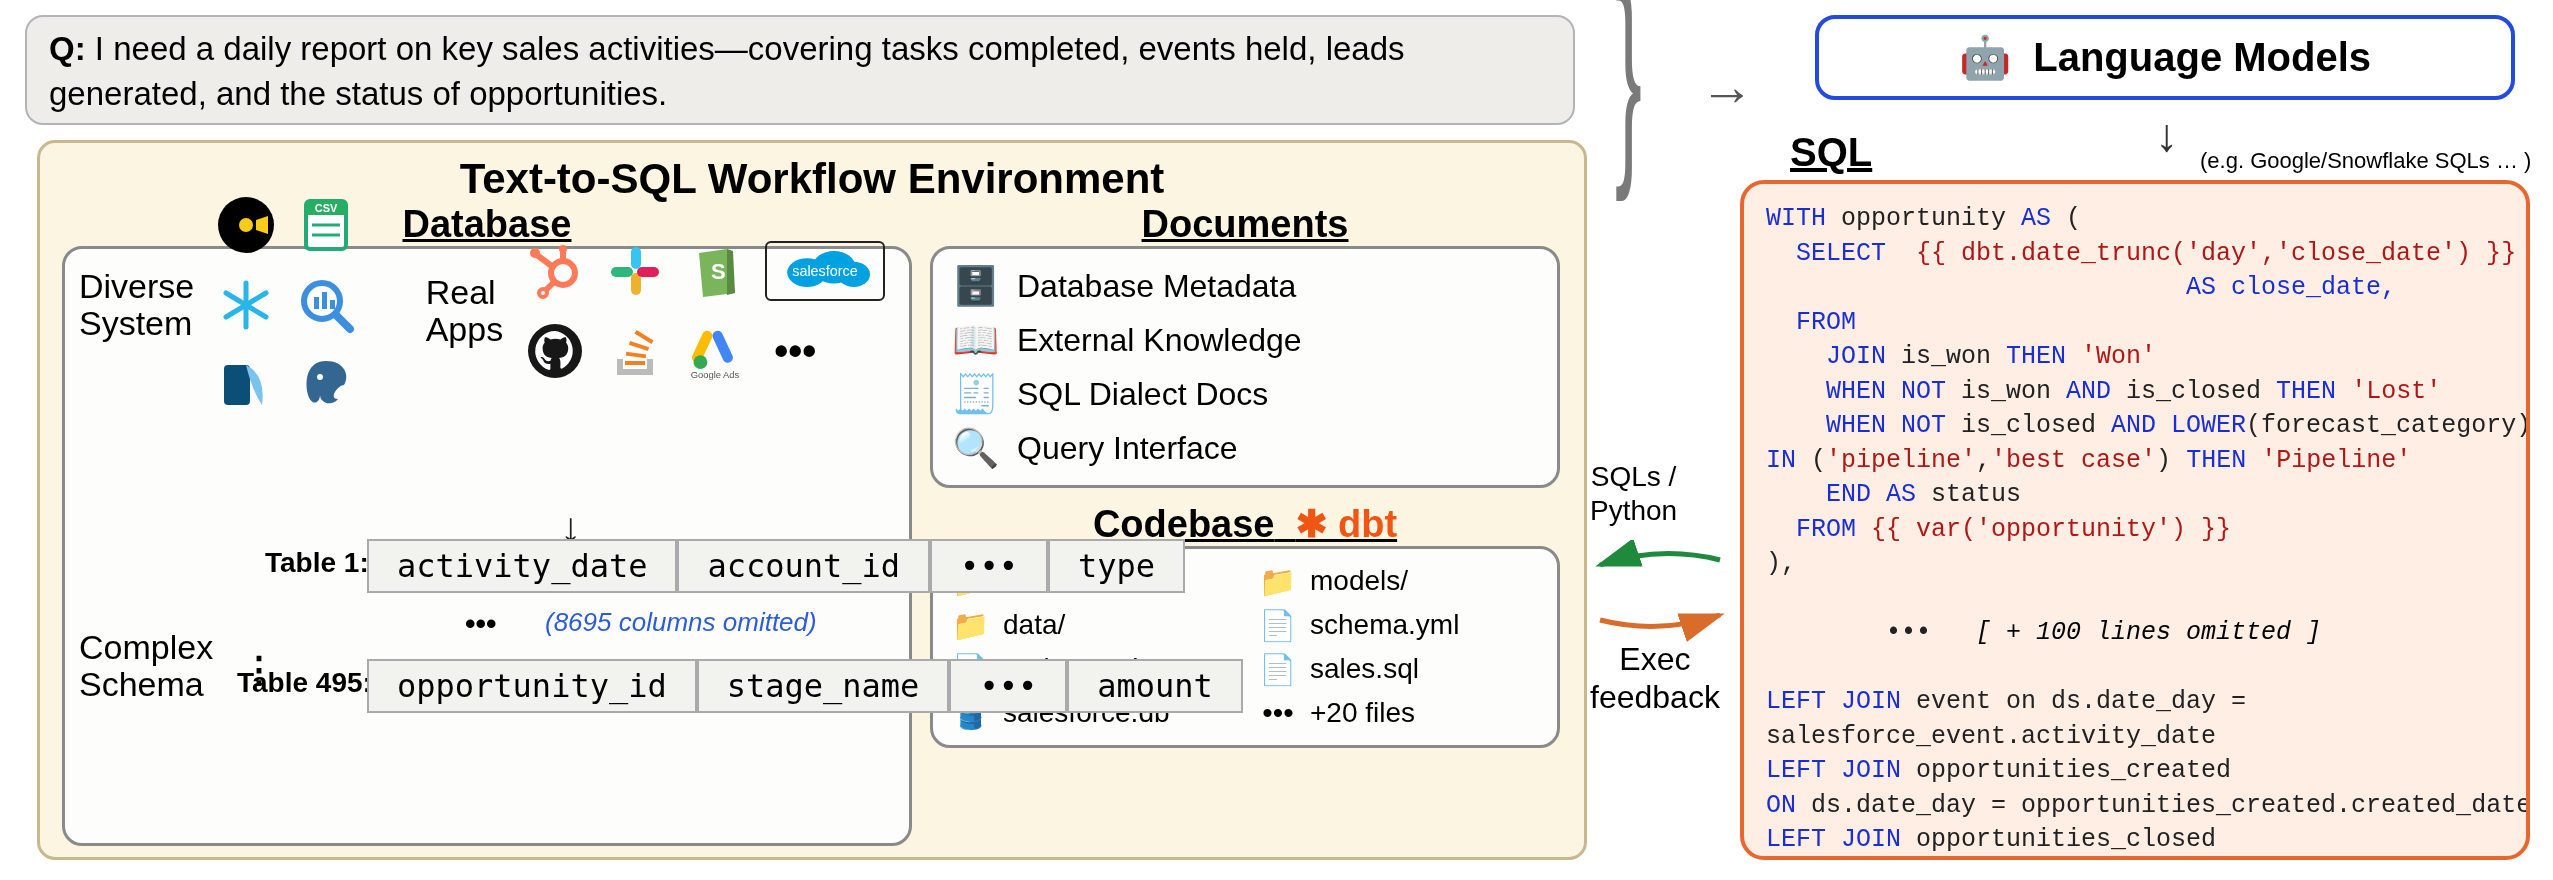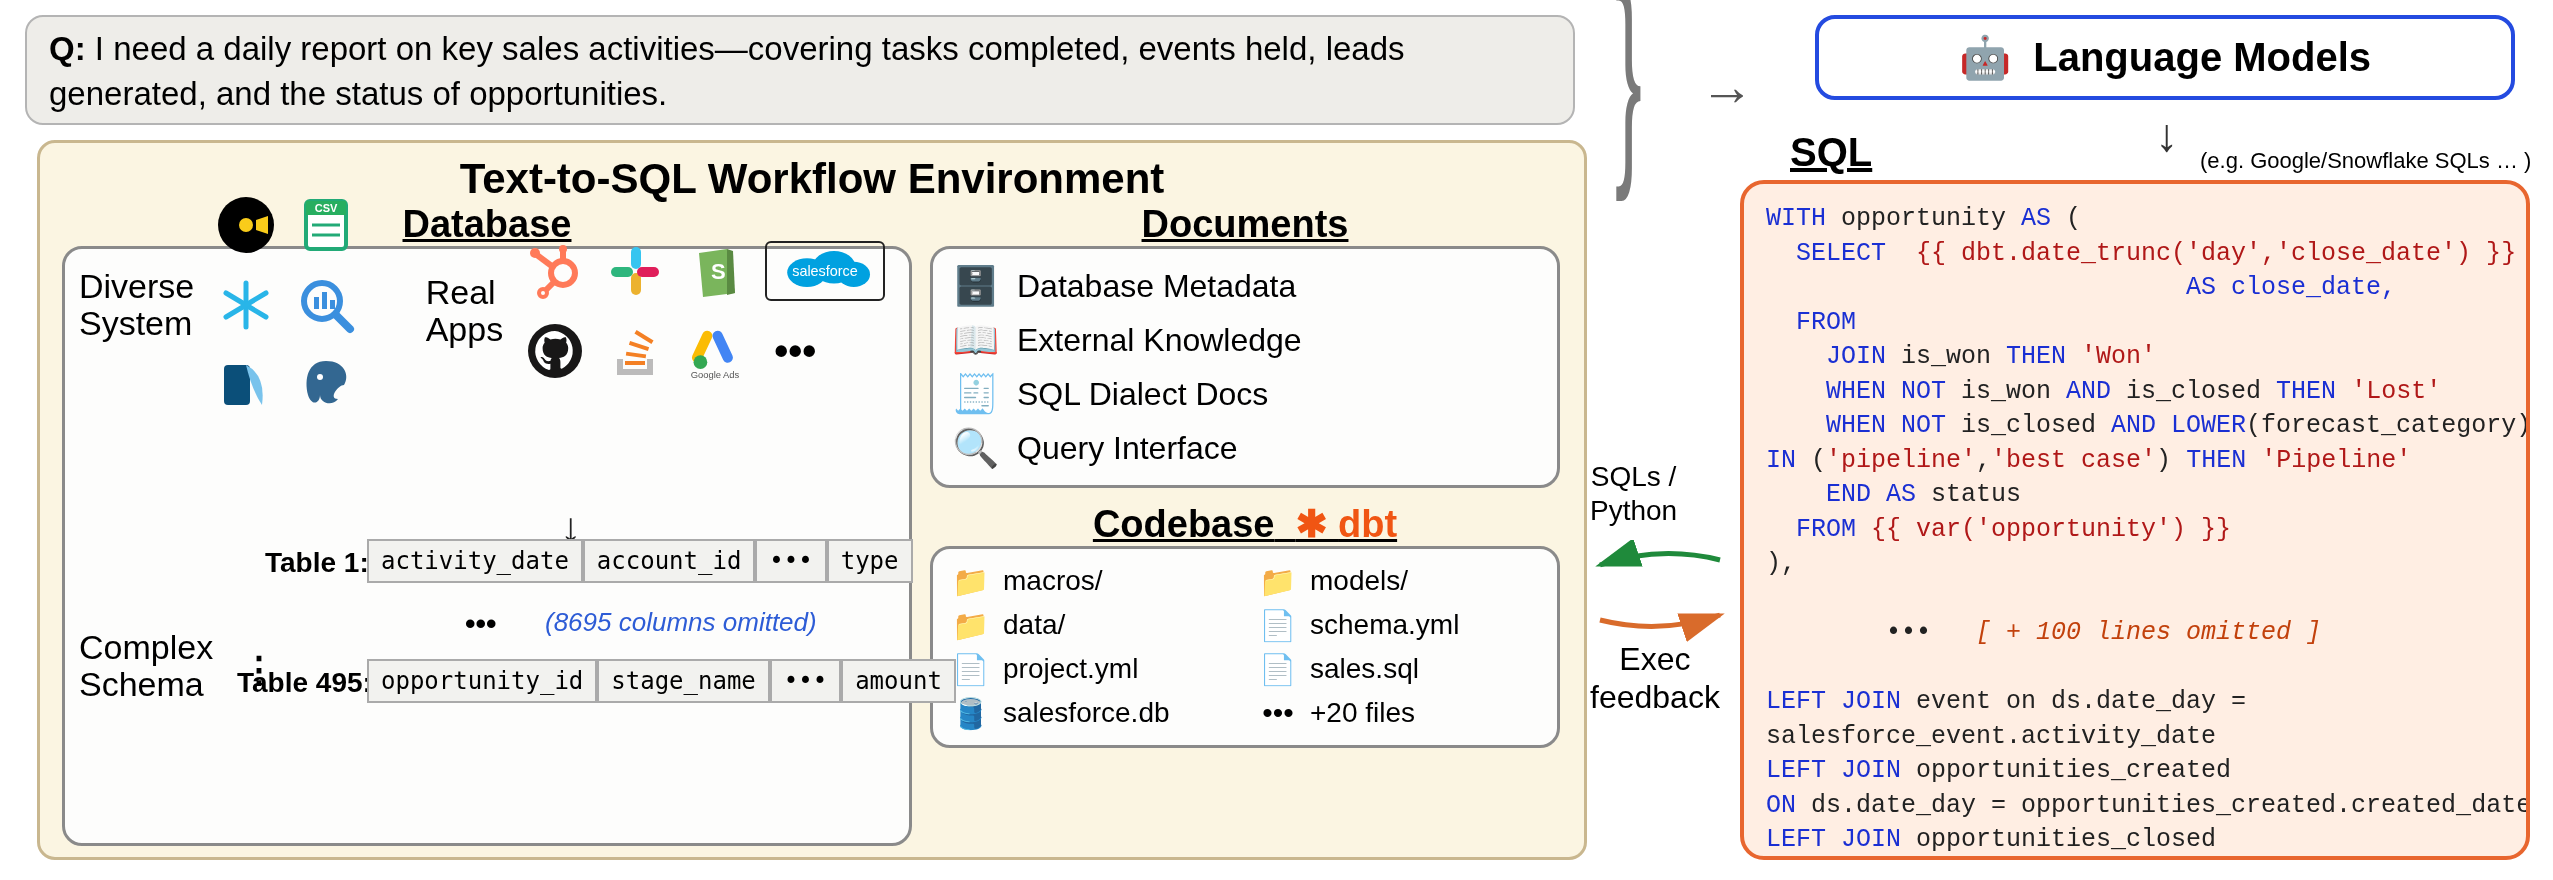--- a/index.html
+++ b/index.html
@@ -46,21 +46,21 @@
   }
   .db-row { display:flex; align-items:center; gap:22px; height:80px; }
   .db-label { font-size: 34px; line-height:1.1; width:140px; }
   .icons { display:flex; align-items:center; gap:20px; flex-wrap:wrap; }
   .ic { width:60px; height:60px; display:flex; align-items:center; justify-content:center; font-size:36px; }
 
   .schema-label { font-size: 34px; line-height:1.1; width:140px; position:absolute; left:14px; top:380px;}
   .arrow-down { position:absolute; left:495px; top:255px; font-size:42px; color:#222; }
   .table-label { font-size:28px; font-weight:700; position:absolute; }
   .table-row { display:flex; }
-  .cell { border:2px solid #aaa; background:#f2f2ef; padding:6px 12px; font-size:24px; font-family:"Consolas",monospace; }
+  .cell { border:2px solid #aaa; background:#f2f2ef; padding:6px 28px; font-size:32px; font-family:"Consolas",monospace; }
   .omit-note { font-style:italic; color:#2d5cd6; font-size:26px; position:absolute; }
   .vdots { position:absolute; font-size:36px; font-weight:700; }
 
   .doc-box {
     border:3px solid #8a8a8a; border-radius:20px;
     background:#fdfdfc;
     padding:14px 20px;
     flex:1;
     display:flex; flex-direction:column; gap:8px;
   }
@@ -81,21 +81,21 @@
   .arrow-d1 { position:absolute; left:2155px; top:108px; font-size:46px; color:#333; }
   .sql-label { position:absolute; left:1790px; top:130px; font-size:40px; font-weight:800; text-decoration:underline; }
   .sql-sub { position:absolute; left:2200px; top:148px; font-size:22px; }
 
   .sql-box { position:absolute; left:1740px; top:180px; width:790px; height:680px;
     border:4px solid #e8662f; border-radius:24px; background:#ffeee3; padding:18px 22px;
     font-family:"Consolas","Courier New",monospace; font-size:25px; line-height:1.38; white-space:pre; color:#222; overflow:hidden;}
   .kw { color:#1a2fd3; }
   .str { color:#b01818; }
   .tmpl { color:#b01818; }
-  .omit-sql { color:#c2410c; font-style:italic; }
+  .omit-sql { color:#000000; font-style:italic; }
 
   .io-labels { position:absolute; left:1590px; top:460px; font-size:28px; text-align:center; line-height:1.2;}
   .arrow-green { position:absolute; left:1590px; top:540px; }
   .arrow-orange { position:absolute; left:1590px; top:600px; }
   .fb-label { position:absolute; left:1590px; top:640px; font-size:32px; text-align:center; line-height:1.2;}
 
   
   svg.i { width:60px; height:60px; }
 
   .sfbox { border:2px solid #222; padding:2px 4px; border-radius:6px;}

